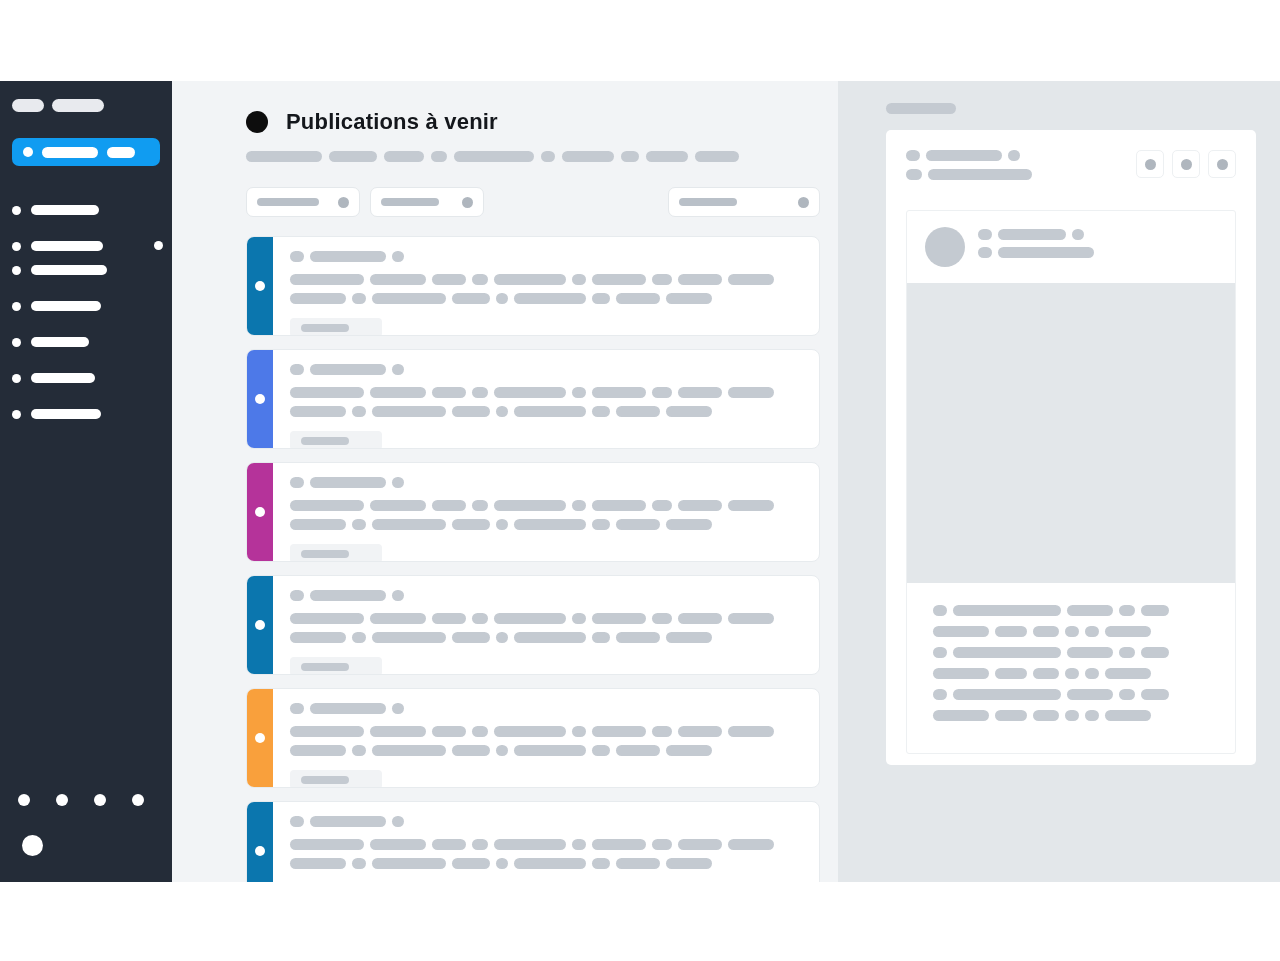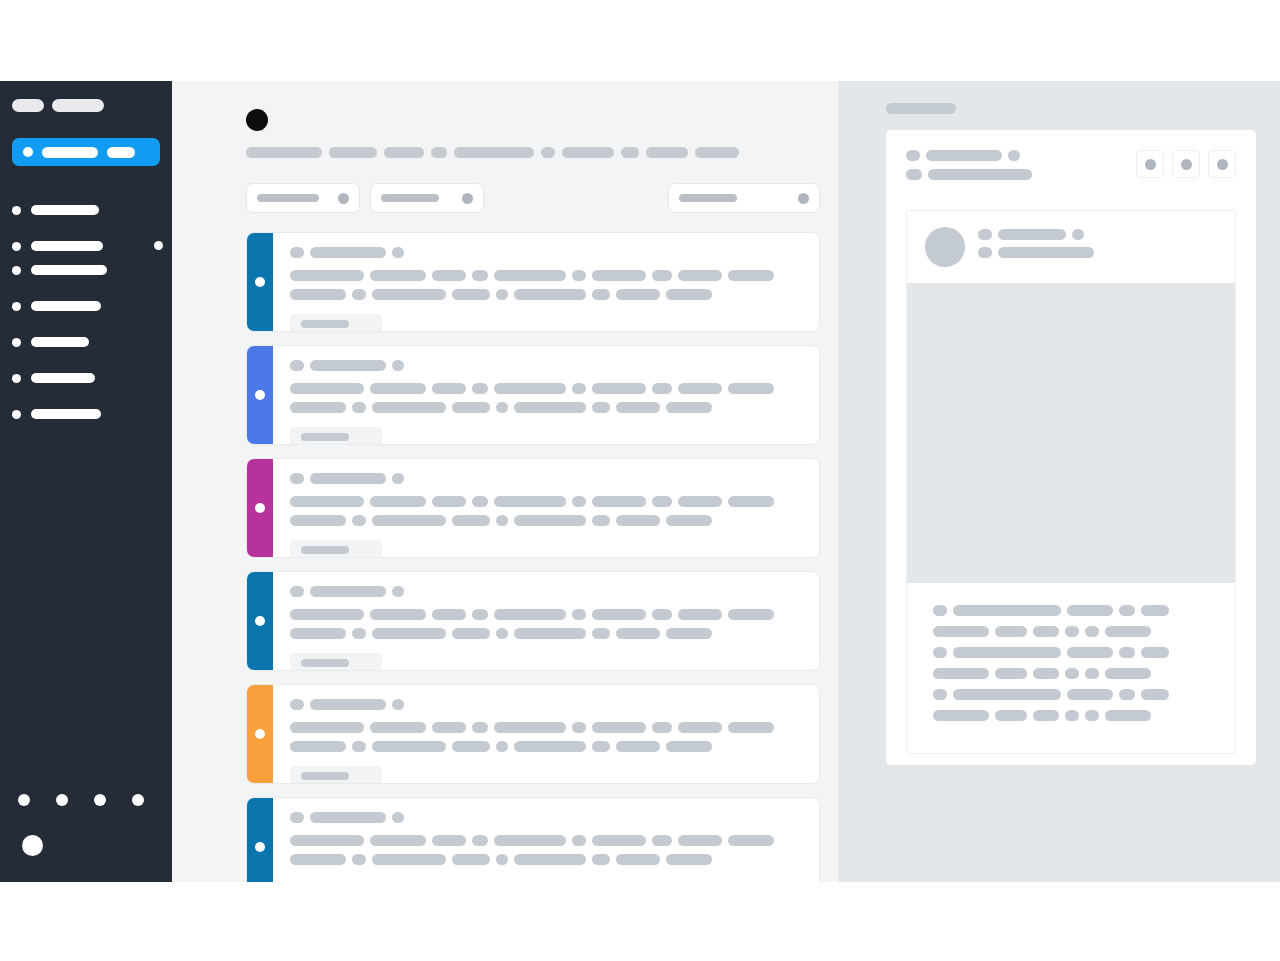--- a/index.html
+++ b/index.html
@@ -173,20 +173,21 @@
       <span class="lines">
         <span class="l" style="width:36px"></span>
         <span class="l" style="width:70px"></span>
       </span>
     </div>
   </aside>
 
   <section class="main">
     <div class="page-title">
       <span class="title-dot"></span>
+      <span class="title-txt">Publications à venir</span>
     </div>
 
     <div class="sub-skel" id="sub-skel">
         <span class="gpill" style="width: 76px;"></span>
         <span class="gpill" style="width: 48px;"></span>
         <span class="gpill" style="width: 40px;"></span>
         <span class="gpill" style="width: 16px;"></span>
         <span class="gpill" style="width: 80px;"></span>
         <span class="gpill" style="width: 14px;"></span>
         <span class="gpill" style="width: 52px;"></span>

